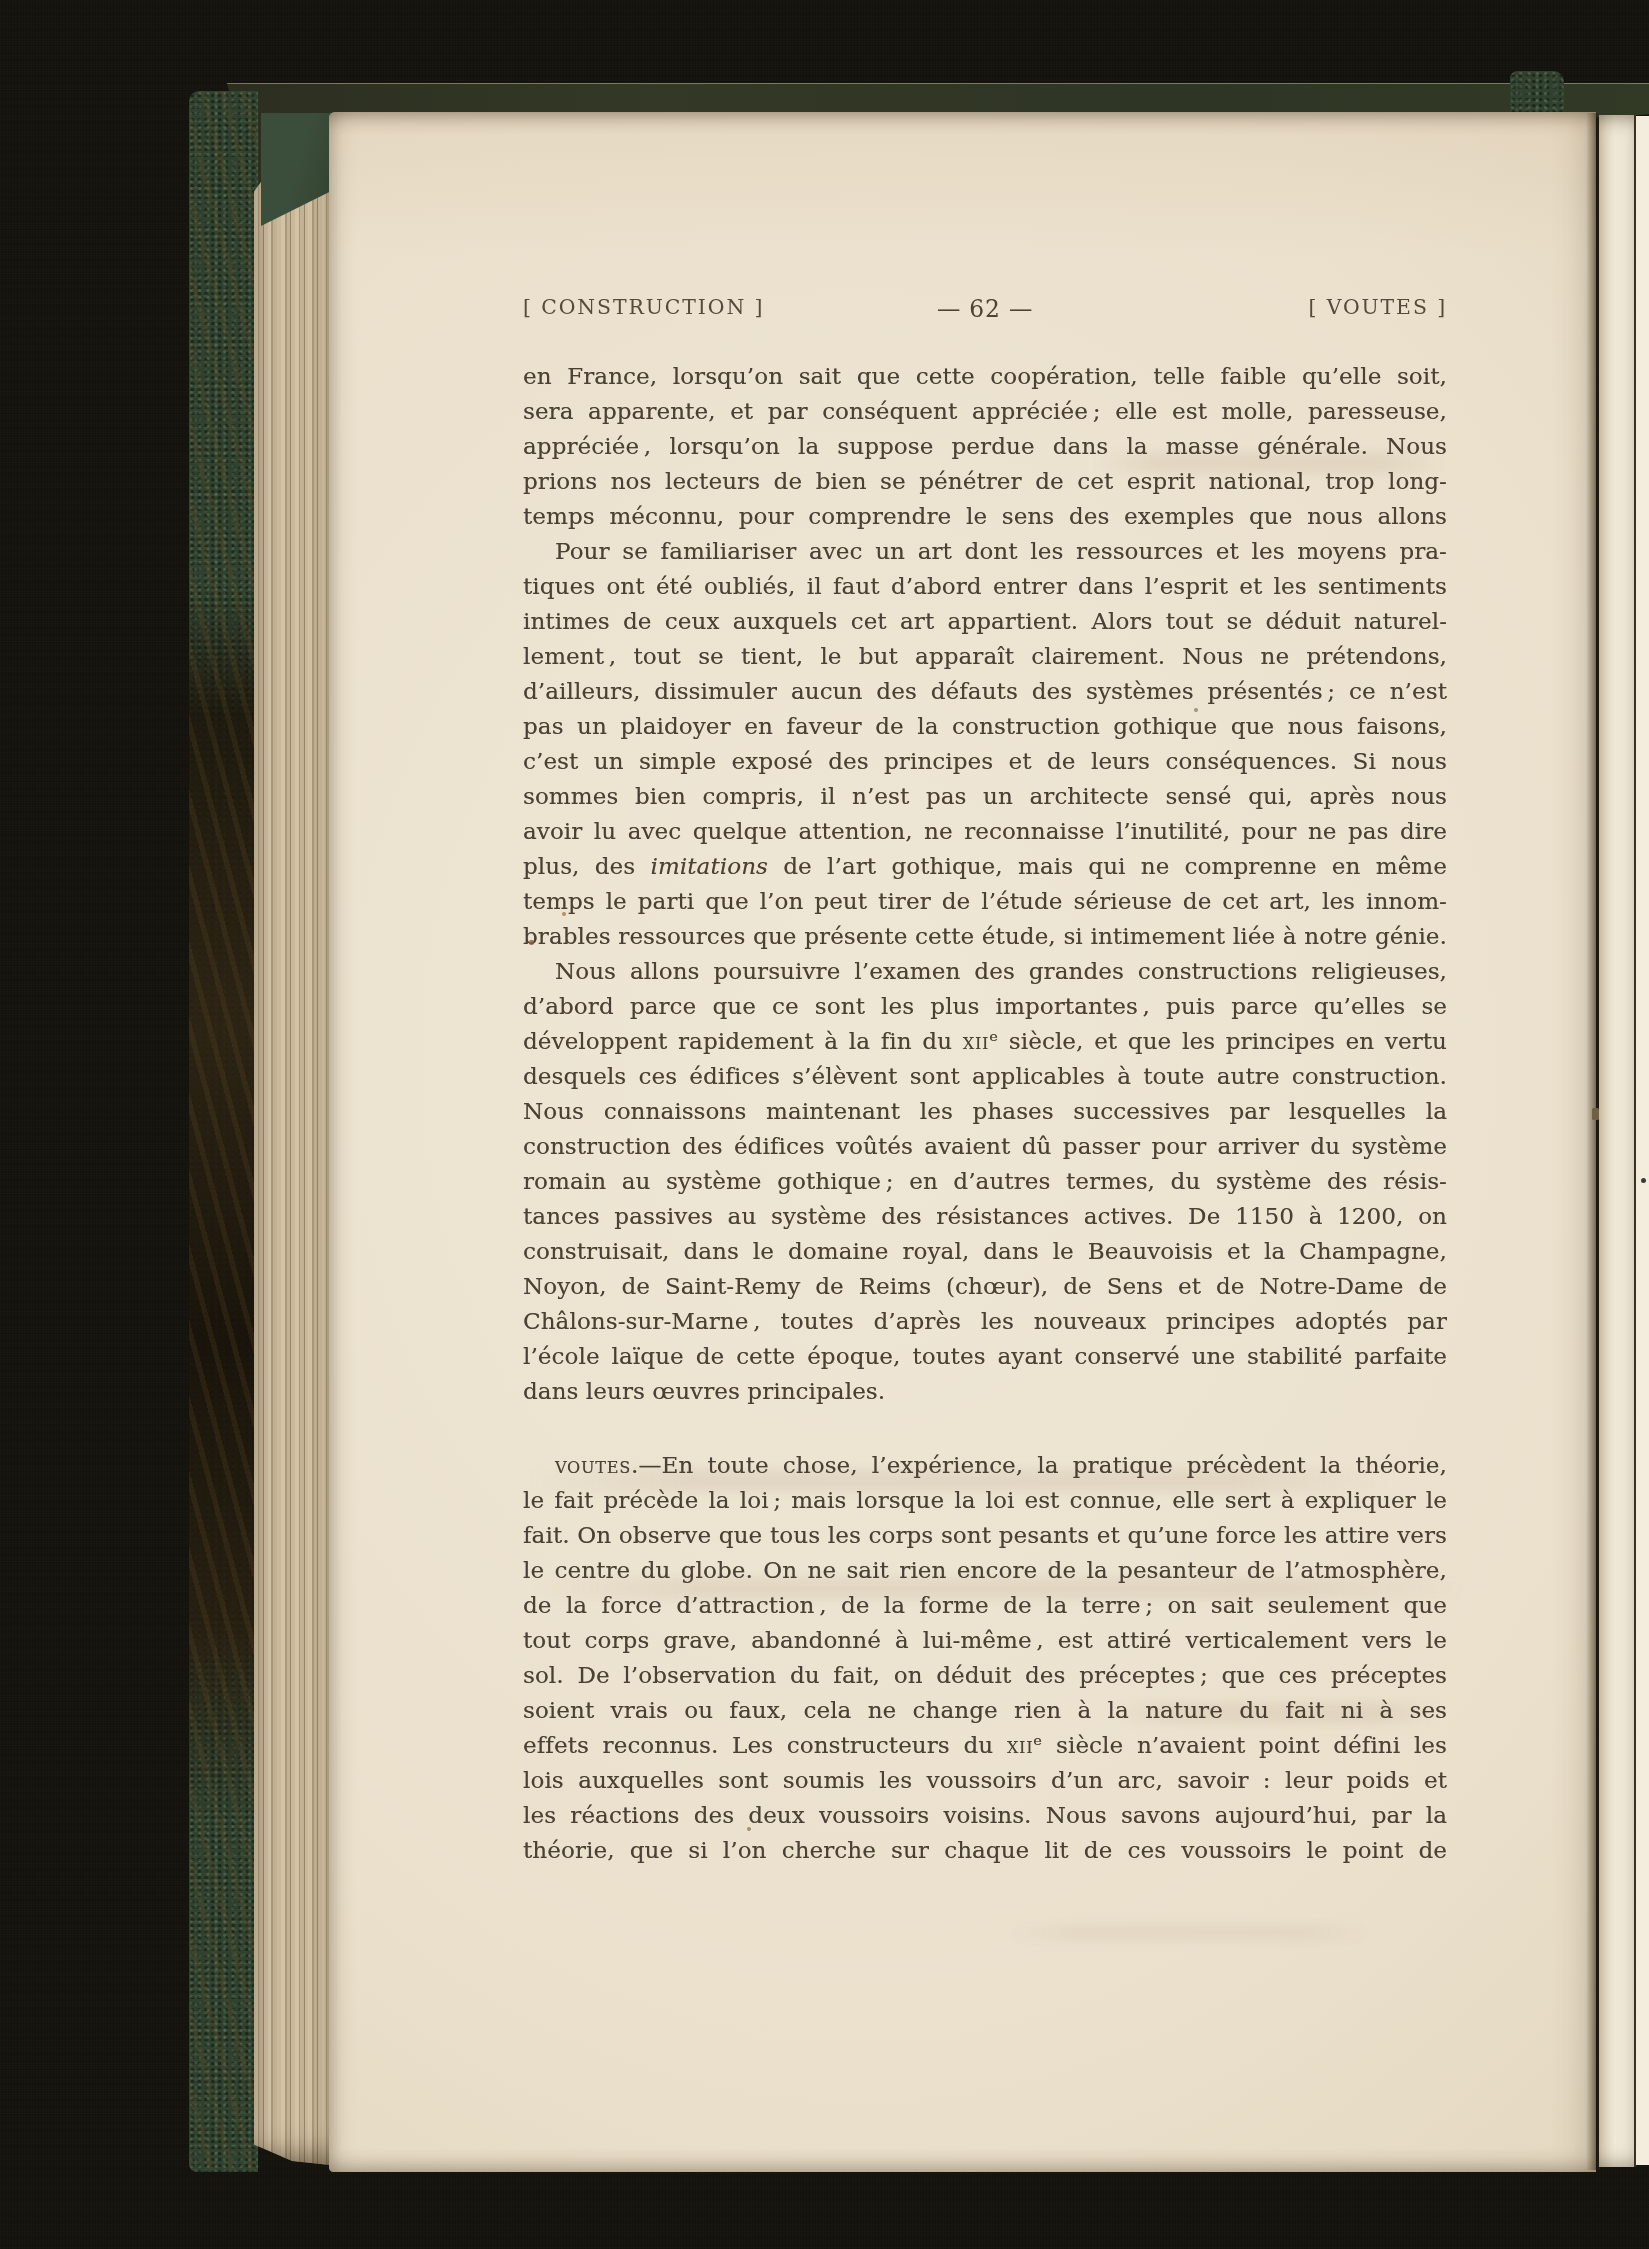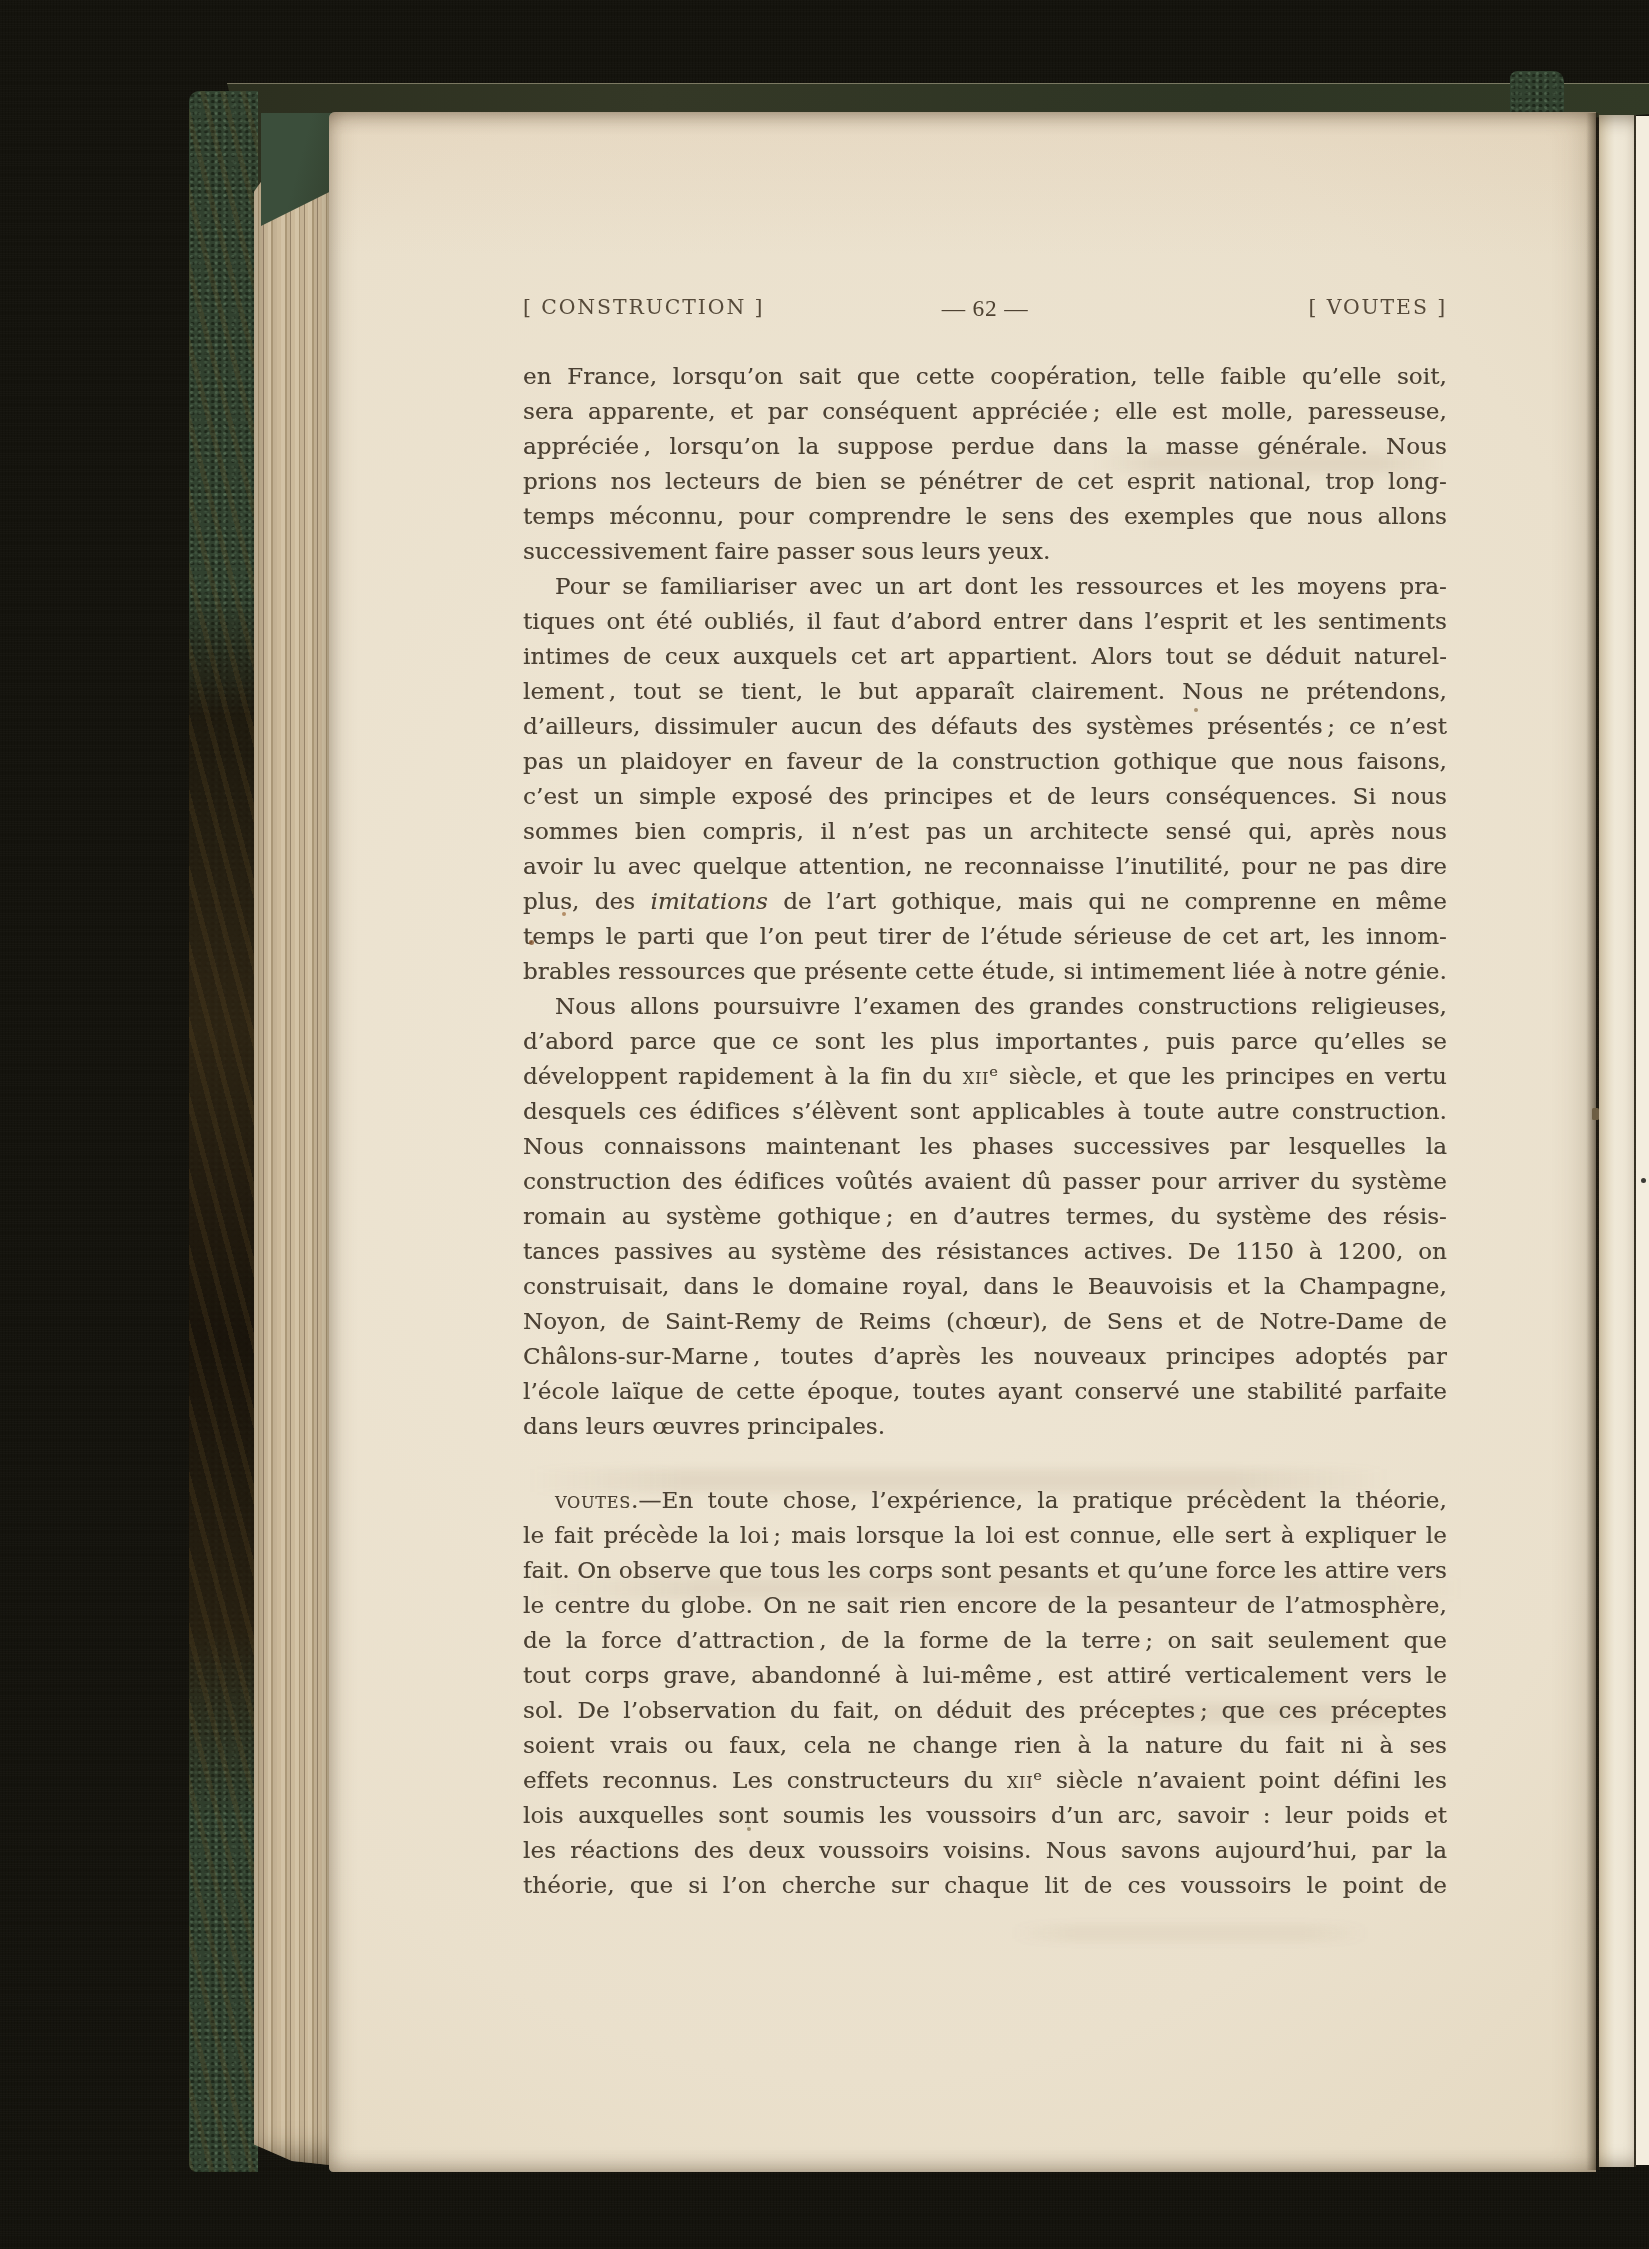--- a/index.html
+++ b/index.html
@@ -58,21 +58,21 @@
             box-shadow:inset 0 13.6px 18px -10.6px rgba(60,45,25,0.5), inset 0 -13.6px 18px -10.6px rgba(60,45,25,0.4);}
   .sliver-line{position:absolute;left:1634px;top:115px;width:2.3px;height:2052px;background:rgba(120,105,80,0.35);}
   .sliver-b{position:absolute;left:1636px;top:116px;width:13.6px;height:2049px;background:#f3edde;}
   .nick{position:absolute;left:1592px;top:1108px;width:6.8px;height:12px;background:#6f5f44;border-radius:1.5px;}
 
   
   .text-col{position:absolute;left:194px;top:183px;width:924px;color:#4a4033;}
   .header{position:relative;height:30px;font-size:20.4px;letter-spacing:1.9px;color:#564a3a;
           display:flex;justify-content:space-between;align-items:baseline;}
   .header .pagenum{position:absolute;left:50%;transform:translateX(-50%);
-                   font-size:23.4px;letter-spacing:0.8px;color:#4e4232;font-family:Liberation Serif, serif;}
+                   font-size:23.4px;letter-spacing:0.8px;color:#4e4232;}
   .body{margin-top:34px;font-size:23px;line-height:35px;letter-spacing:0.1px;
         text-shadow:0.2px 0.2px 0.3px rgba(70,58,44,0.45);}
   .para{margin:0;}
   .para.gap{margin-top:39px;}
   .line{text-align:justify;text-align-last:justify;}
   .line.last{text-align-last:left;}
   .line.indent{text-indent:32px;}
   .sc{font-variant:small-caps;letter-spacing:0.8px;}
 
   
@@ -113,21 +113,20 @@
         <span class="pagenum">— 62 —</span>
         <span>[ VOUTES ]</span>
       </div>
       <div class="body">
           <div class="para">
             <div class="line">en France, lorsqu’on sait que cette coopération, telle faible qu’elle soit,</div>
             <div class="line">sera apparente, et par conséquent appréciée ; elle est molle, paresseuse,</div>
             <div class="line">appréciée , lorsqu’on la suppose perdue dans la masse générale. Nous</div>
             <div class="line">prions nos lecteurs de bien se pénétrer de cet esprit national, trop long-</div>
             <div class="line">temps méconnu, pour comprendre le sens des exemples que nous allons</div>
-            <div class="line last">successivement faire passer sous leurs yeux.</div>
           </div>
           <div class="para">
             <div class="line indent">Pour se familiariser avec un art dont les ressources et les moyens pra-</div>
             <div class="line">tiques ont été oubliés, il faut d’abord entrer dans l’esprit et les sentiments</div>
             <div class="line">intimes de ceux auxquels cet art appartient. Alors tout se déduit naturel-</div>
             <div class="line">lement , tout se tient, le but apparaît clairement. Nous ne prétendons,</div>
             <div class="line">d’ailleurs, dissimuler aucun des défauts des systèmes présentés ; ce n’est</div>
             <div class="line">pas un plaidoyer en faveur de la construction gothique que nous faisons,</div>
             <div class="line">c’est un simple exposé des principes et de leurs conséquences. Si nous</div>
             <div class="line">sommes bien compris, il n’est pas un architecte sensé qui, après nous</div>

